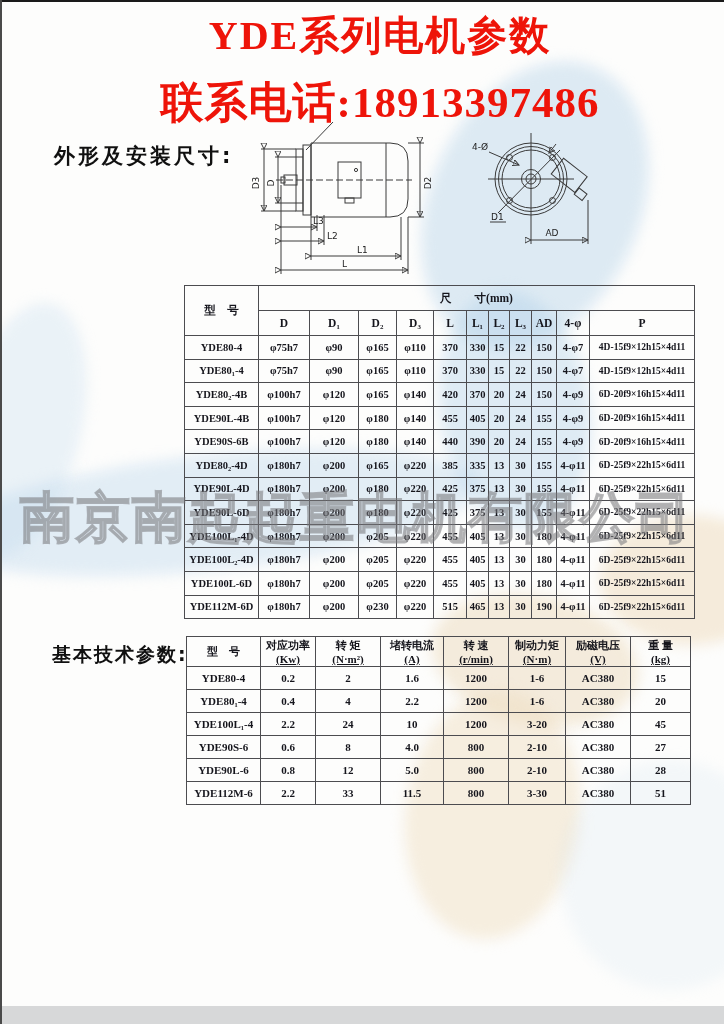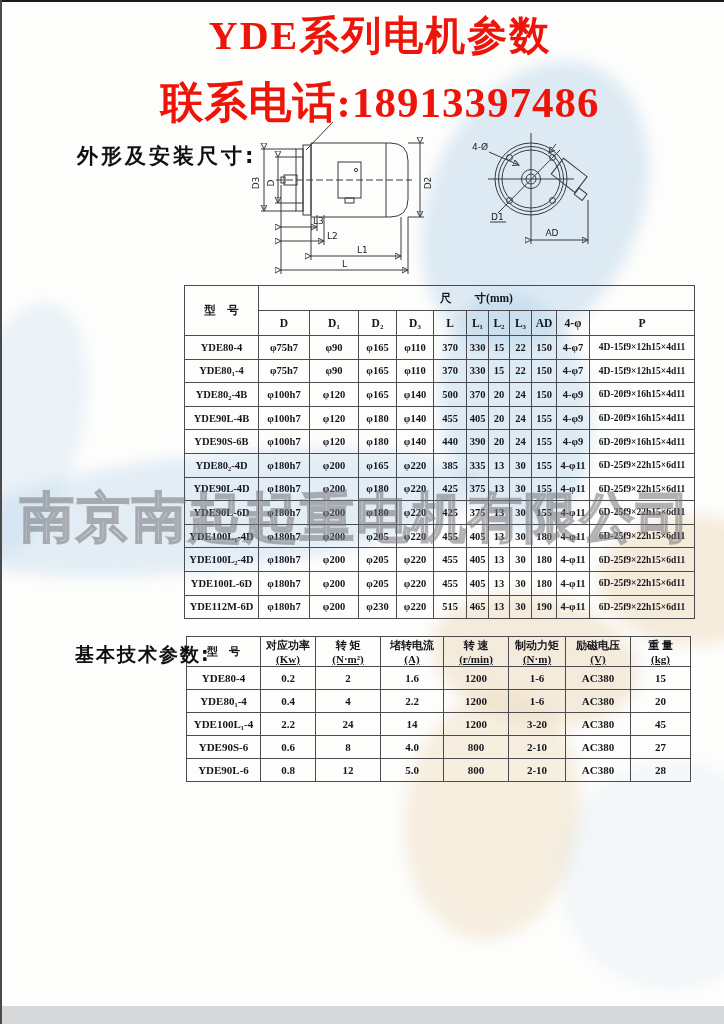--- a/index.html
+++ b/index.html
@@ -18,21 +18,21 @@
   .sw-e{left:600px;top:515px;width:180px;height:130px;background:rgba(238,221,192,.55);}
   .sw-f{left:430px;top:595px;width:210px;height:130px;transform:rotate(12deg);background:rgba(236,218,187,.50);}
   .sw-g{left:405px;top:690px;width:175px;height:250px;transform:rotate(7deg);background:rgba(238,221,192,.48);}
   .sw-h{left:560px;top:760px;width:220px;height:230px;background:rgba(205,225,240,.20);}
 
   .title{position:absolute;left:30px;top:8px;width:700px;text-align:center;
          font-size:40px;font-weight:700;color:#ee1409;letter-spacing:2px;z-index:3;}
   .phone{position:absolute;left:30px;top:74px;width:700px;text-align:center;
          font-size:43px;font-weight:700;color:#ee1409;letter-spacing:1px;z-index:3;}
 
-  .sec-label{position:absolute;font-family:"DejaVu Sans", sans-serif;font-weight:700;color:#101010;z-index:3;margin-left:23px;}
+  .sec-label{position:absolute;font-family:"DejaVu Sans", sans-serif;font-weight:700;color:#101010;z-index:3;}
   .sec1{left:54px;top:142px;font-size:21px;letter-spacing:3px;}
   .sec2{left:52px;top:642px;font-size:19px;letter-spacing:2px;}
 
   svg.drawing{position:absolute;left:240px;top:120px;width:470px;height:170px;z-index:2;}
   svg.drawing line,svg.drawing path,svg.drawing rect,svg.drawing circle{stroke:#3a3a3a;stroke-width:1;fill:none;}
   svg.drawing text{fill:#222;font-family:"DejaVu Sans", sans-serif;font-size:9px;stroke:none;}
 
   table.sheet{position:absolute;border-collapse:collapse;table-layout:fixed;z-index:2;
               background:transparent;}
   table.sheet td,table.sheet th{border:1px solid #4c4c50;text-align:center;vertical-align:middle;
@@ -213,21 +213,21 @@
         <td>150</td>
         <td>4-φ7</td>
         <td>4D-15f9×12h15×4d11</td>
       </tr>
       <tr>
         <td>YDE80₂-4B</td>
         <td>φ100h7</td>
         <td>φ120</td>
         <td>φ165</td>
         <td>φ140</td>
-        <td>500</td>
+        <td>420</td>
         <td>370</td>
         <td>20</td>
         <td>24</td>
         <td>150</td>
         <td>4-φ9</td>
         <td>6D-20f9×16h15×4d11</td>
       </tr>
       <tr>
         <td>YDE90L-4B</td>
         <td>φ100h7</td>
@@ -422,21 +422,21 @@
         <td>2.2</td>
         <td>1200</td>
         <td>1-6</td>
         <td>AC380</td>
         <td>20</td>
       </tr>
       <tr>
         <td>YDE100L₁-4</td>
         <td>2.2</td>
         <td>24</td>
-        <td>14</td>
+        <td>10</td>
         <td>1200</td>
         <td>3-20</td>
         <td>AC380</td>
         <td>45</td>
       </tr>
       <tr>
         <td>YDE90S-6</td>
         <td>0.6</td>
         <td>8</td>
         <td>4.0</td>
@@ -448,16 +448,26 @@
       <tr>
         <td>YDE90L-6</td>
         <td>0.8</td>
         <td>12</td>
         <td>5.0</td>
         <td>800</td>
         <td>2-10</td>
         <td>AC380</td>
         <td>28</td>
       </tr>
+      <tr>
+        <td>YDE112M-6</td>
+        <td>2.2</td>
+        <td>33</td>
+        <td>11.5</td>
+        <td>800</td>
+        <td>3-30</td>
+        <td>AC380</td>
+        <td>51</td>
+      </tr>
     </tbody>
 </table>
 
 <div class="watermark">南京南起起重电机有限公司</div>
 
 </body></html>

